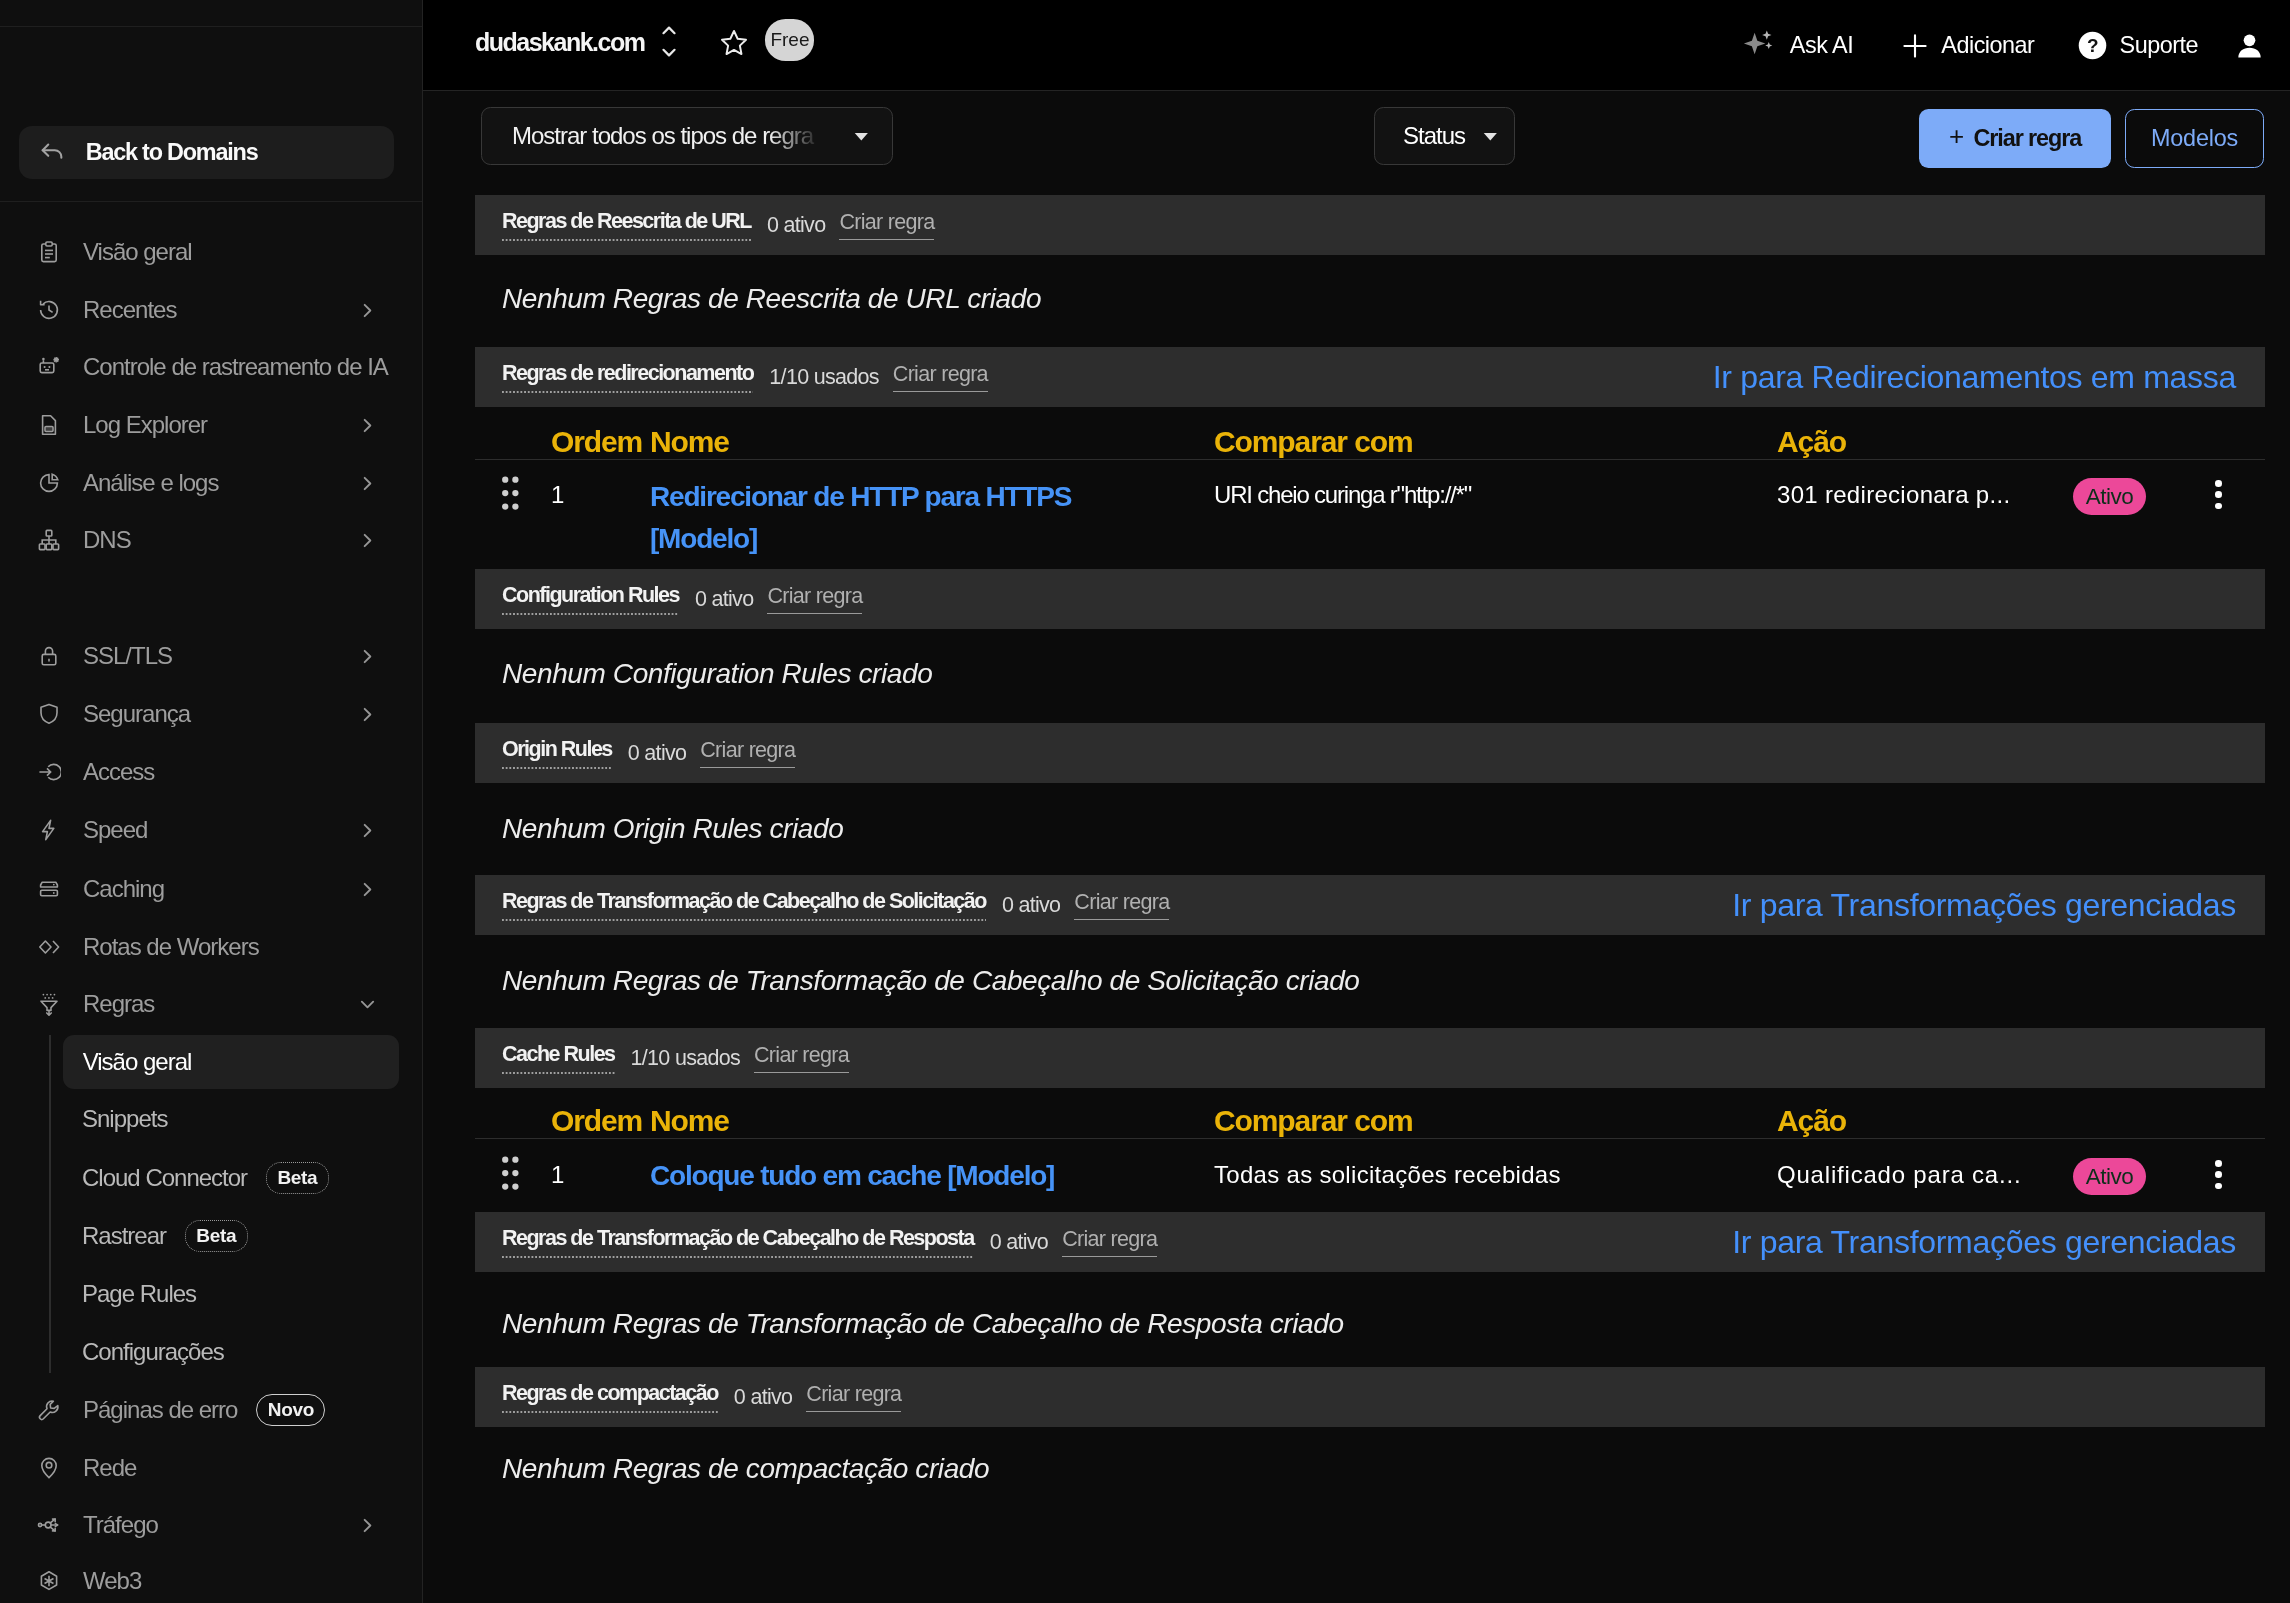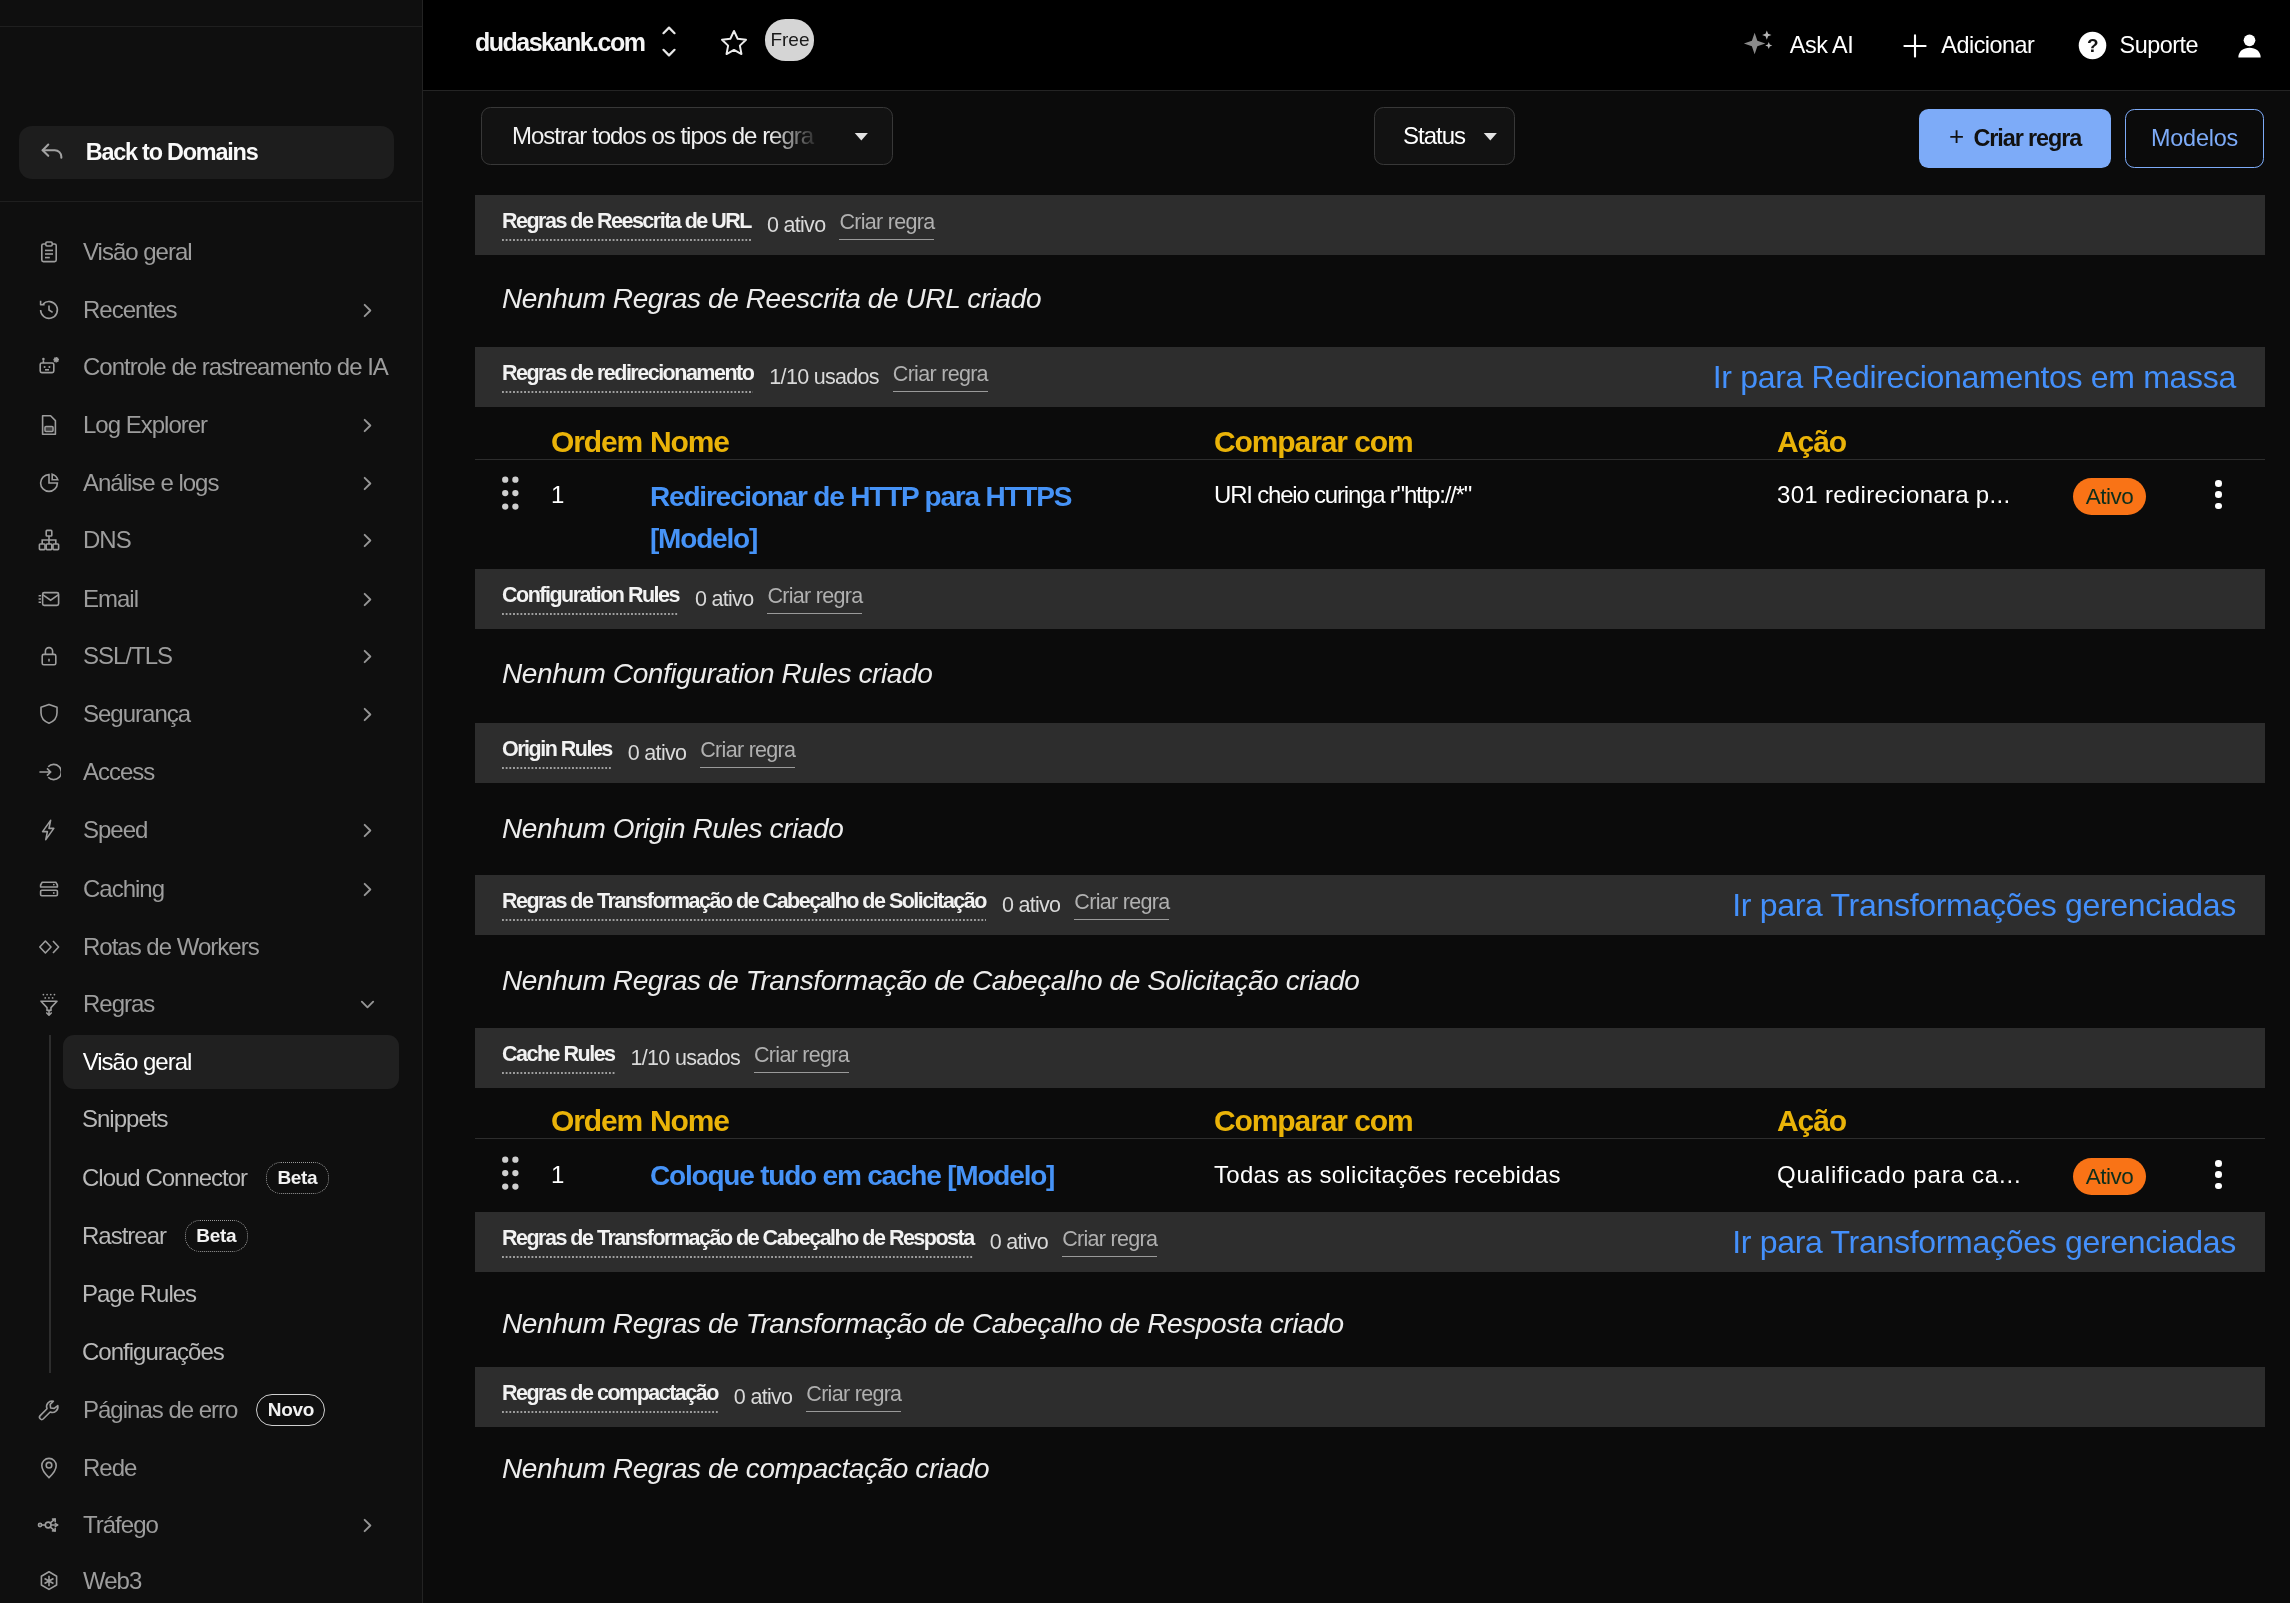--- a/index.html
+++ b/index.html
@@ -49,21 +49,21 @@
 .bar .t { font-size:21.5px; font-weight:700; letter-spacing:-1.5px; color:#f2f2f2; padding-bottom:6.6px; white-space:nowrap; background-image:linear-gradient(90deg,#a0a0a0 1.9px, rgba(0,0,0,0) 1.9px); background-size:3.7px 1.9px; background-repeat:repeat-x; background-position:0 100%; }
 .bar .c { font-size:21.5px; letter-spacing:-0.7px; color:#d9d9d9; margin-left:16px; white-space:nowrap; }
 .bar .cr { font-size:21.5px; letter-spacing:-0.7px; color:#b0b0b0; border-bottom:1.9px solid #9a9a9a; padding-bottom:3.7px; margin-left:14px; white-space:nowrap; }
 .bar .lnk { margin-left:auto; font-size:32px; letter-spacing:-0.3px; color:#4490fb; white-space:nowrap; }
 .empty { position:absolute; left:79px; font-size:28px; line-height:34px; letter-spacing:-0.4px; font-style:italic; color:#ececec; white-space:nowrap; }
 
 .th { position:absolute; font-size:30px; font-weight:700; letter-spacing:-1.1px; color:#eab308; white-space:nowrap; }
 .td { position:absolute; font-size:24px; line-height:28px; letter-spacing:-1.2px; color:#fff; white-space:nowrap; }
 .rn { position:absolute; font-size:28px; font-weight:700; letter-spacing:-1.2px; color:#4693f7; line-height:42px; white-space:nowrap; }
 .hline { position:absolute; left:52px; width:1790px; height:0.9px; background:#2d2d2d; }
-.activo { position:absolute; width:73px; height:37px; background:#f97316; border-radius:19px; color:#0f2e1b; font-size:22.5px; letter-spacing:-0.5px; font-weight:500; display:flex; align-items:center; justify-content:center; }
+.activo { position:absolute; width:73px; height:37px; background:#ec4899; border-radius:19px; color:#0f2e1b; font-size:22.5px; letter-spacing:-0.5px; font-weight:500; display:flex; align-items:center; justify-content:center; }
 .kebab i { display:block; width:6.6px; height:6.6px; border-radius:50%; background:#fff; margin-bottom:4.7px; }
 .drag { position:absolute; }
 </style>
 </head>
 <body>
 <div id="app">
 
 <div id="side">
 <div class="topline"></div>
 <div class="bbox">
@@ -147,33 +147,20 @@
         <span class="ic">
           <svg width="28" height="28" viewBox="0 0 30 30" fill="none" stroke="#9d9d9d" stroke-width="2">
             <rect x="11.5" y="3" width="7" height="7" rx="1"></rect>
             <rect x="3" y="20" width="7" height="7" rx="1"></rect>
             <rect x="11.5" y="20" width="7" height="7" rx="1"></rect>
             <rect x="20" y="20" width="7" height="7" rx="1"></rect>
             <path d="M15 10v5M6.5 20v-5h17v5M15 15v5"></path>
           </svg>
         </span>
         <span class="lb">DNS</span>
-        <span class="chev"><svg width="17" height="17" viewBox="0 0 18 18" fill="none" stroke="#969696" stroke-width="2" stroke-linecap="round" stroke-linejoin="round">
-            <path d="M6 3l6 6-6 6"></path>
-          </svg></span>
-      </div>
-<div class="mi" style="top:572px">
-        <span class="ic">
-          <svg width="28" height="28" viewBox="0 0 30 30" fill="none" stroke="#9d9d9d" stroke-width="2">
-            <rect x="7" y="7" width="20" height="16" rx="2"></rect>
-            <path d="M7 9.5l10 7 10-7"></path>
-            <path d="M2 11h3M2 15h3M2 19h3"></path>
-          </svg>
-        </span>
-        <span class="lb">Email</span>
         <span class="chev"><svg width="17" height="17" viewBox="0 0 18 18" fill="none" stroke="#969696" stroke-width="2" stroke-linecap="round" stroke-linejoin="round">
             <path d="M6 3l6 6-6 6"></path>
           </svg></span>
       </div>
 <div class="mi" style="top:629px">
         <span class="ic">
           <svg width="28" height="28" viewBox="0 0 30 30" fill="none" stroke="#9d9d9d" stroke-width="2">
             <rect x="6.5" y="13" width="17" height="13" rx="2"></rect>
             <path d="M10.5 13V9a4.5 4.5 0 0 1 9 0v4"></path>
             <path d="M15 18.5v3.5"></path>

